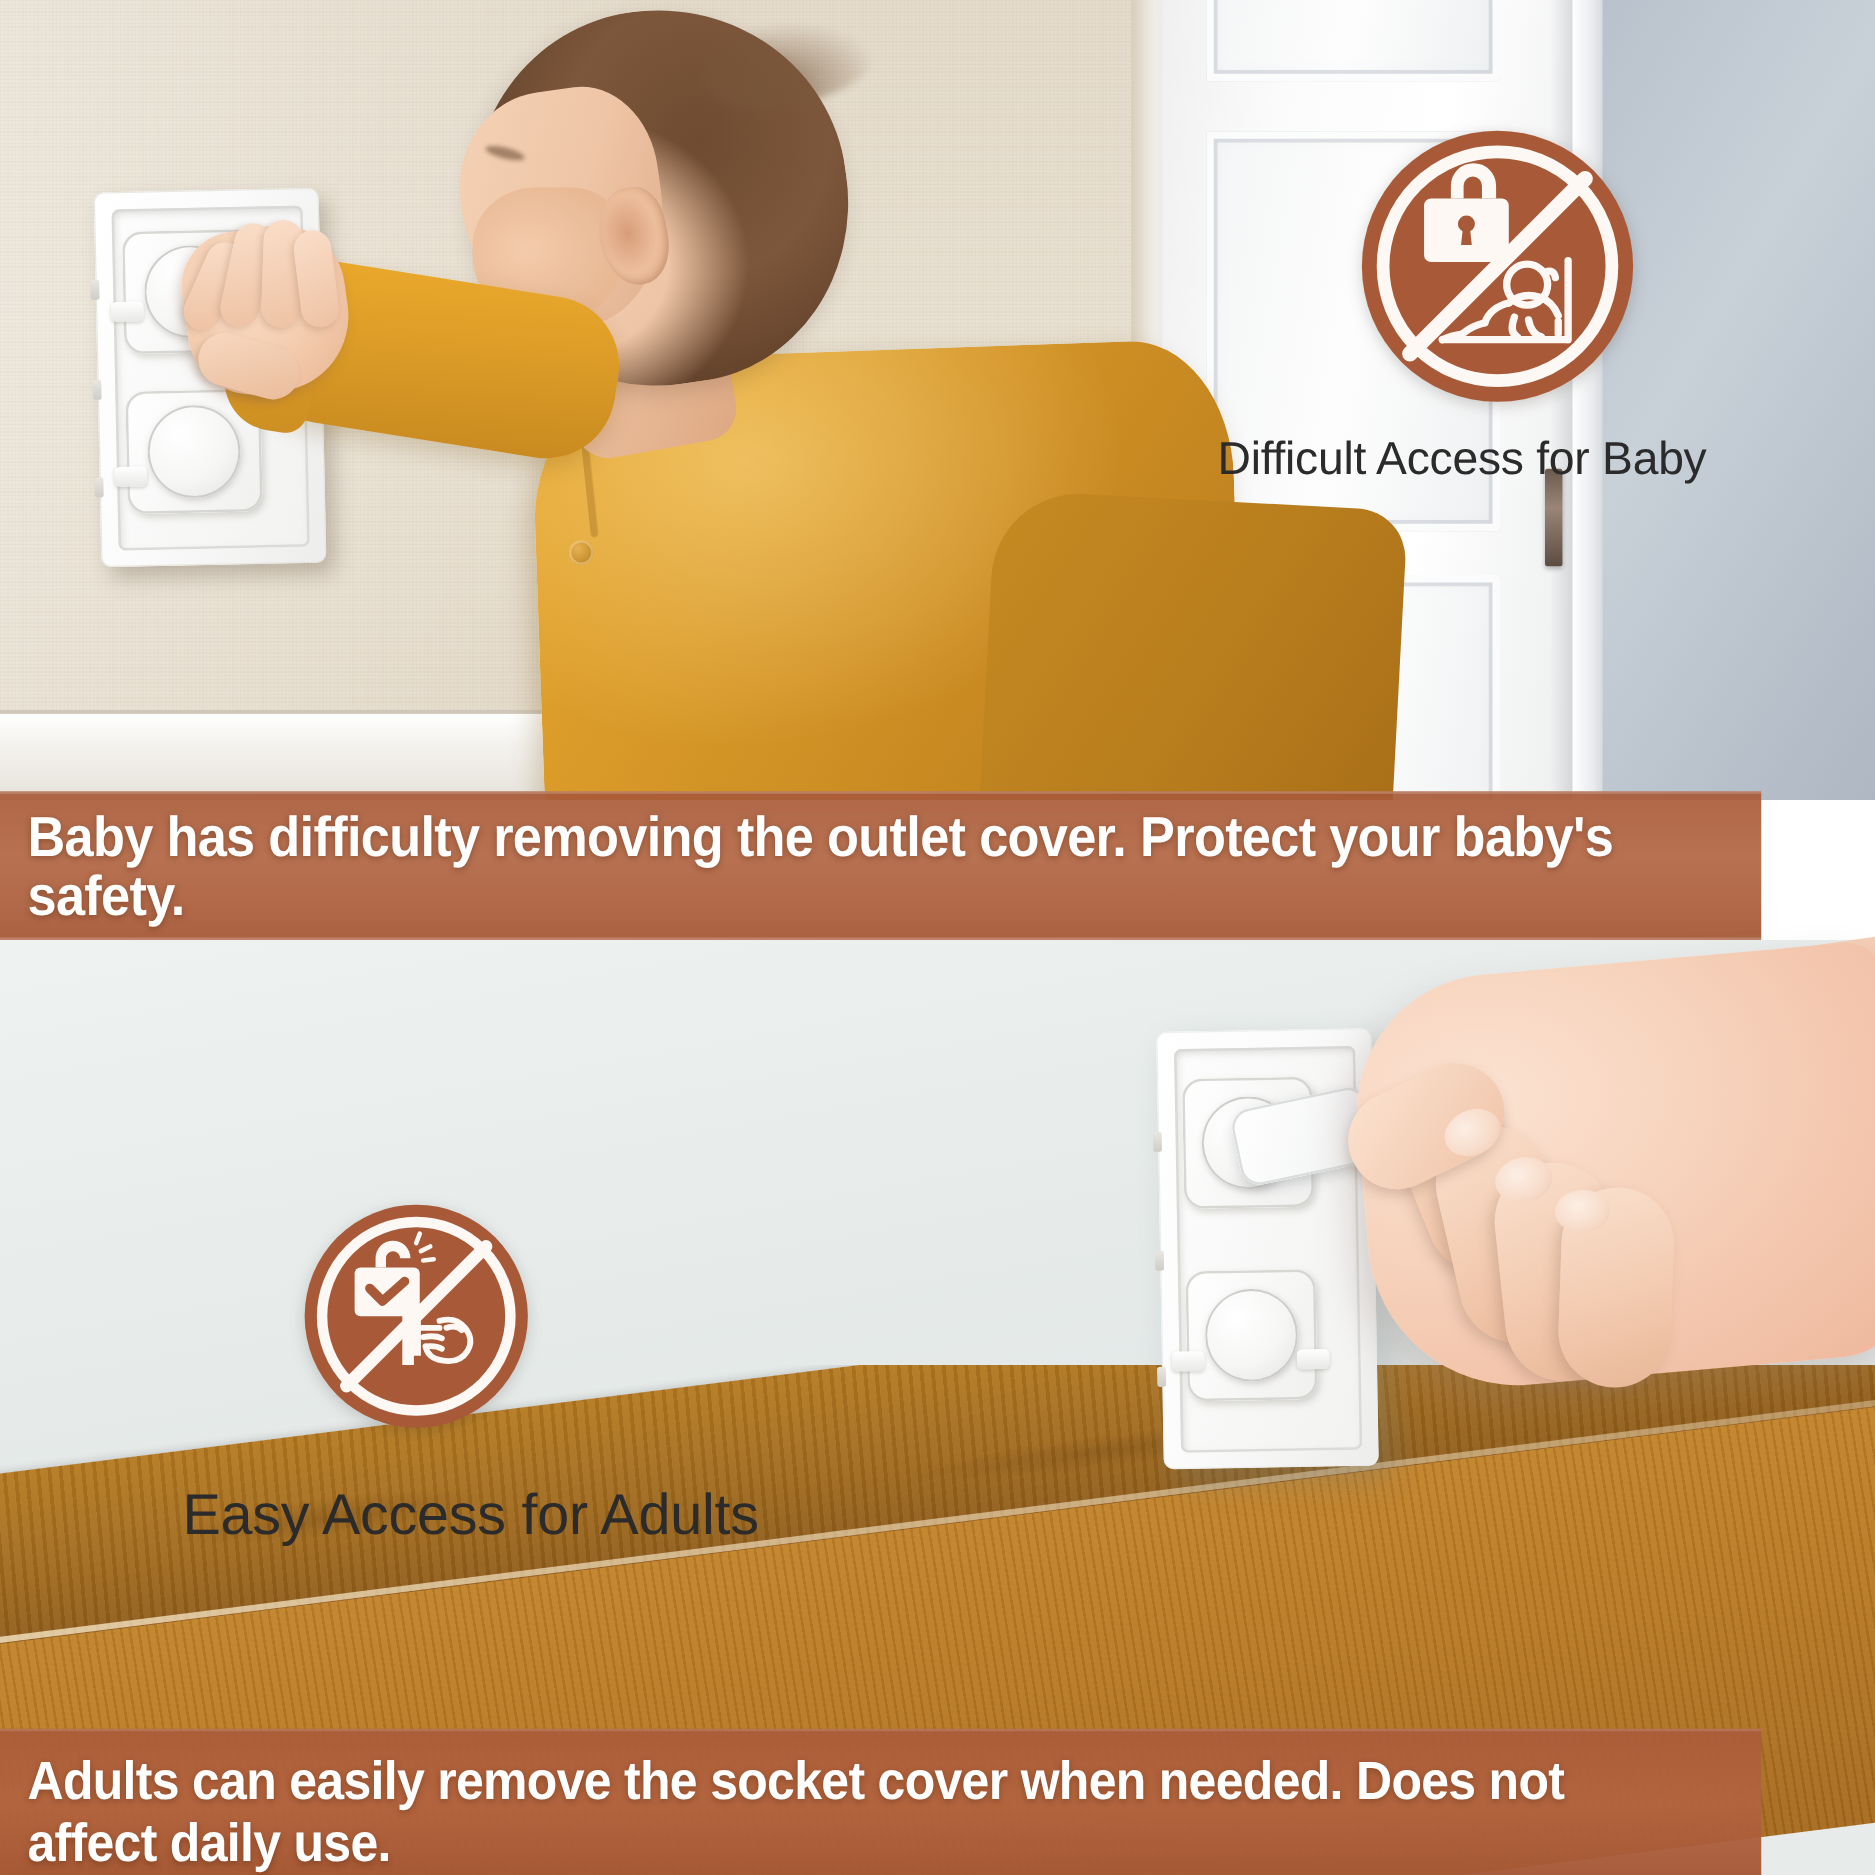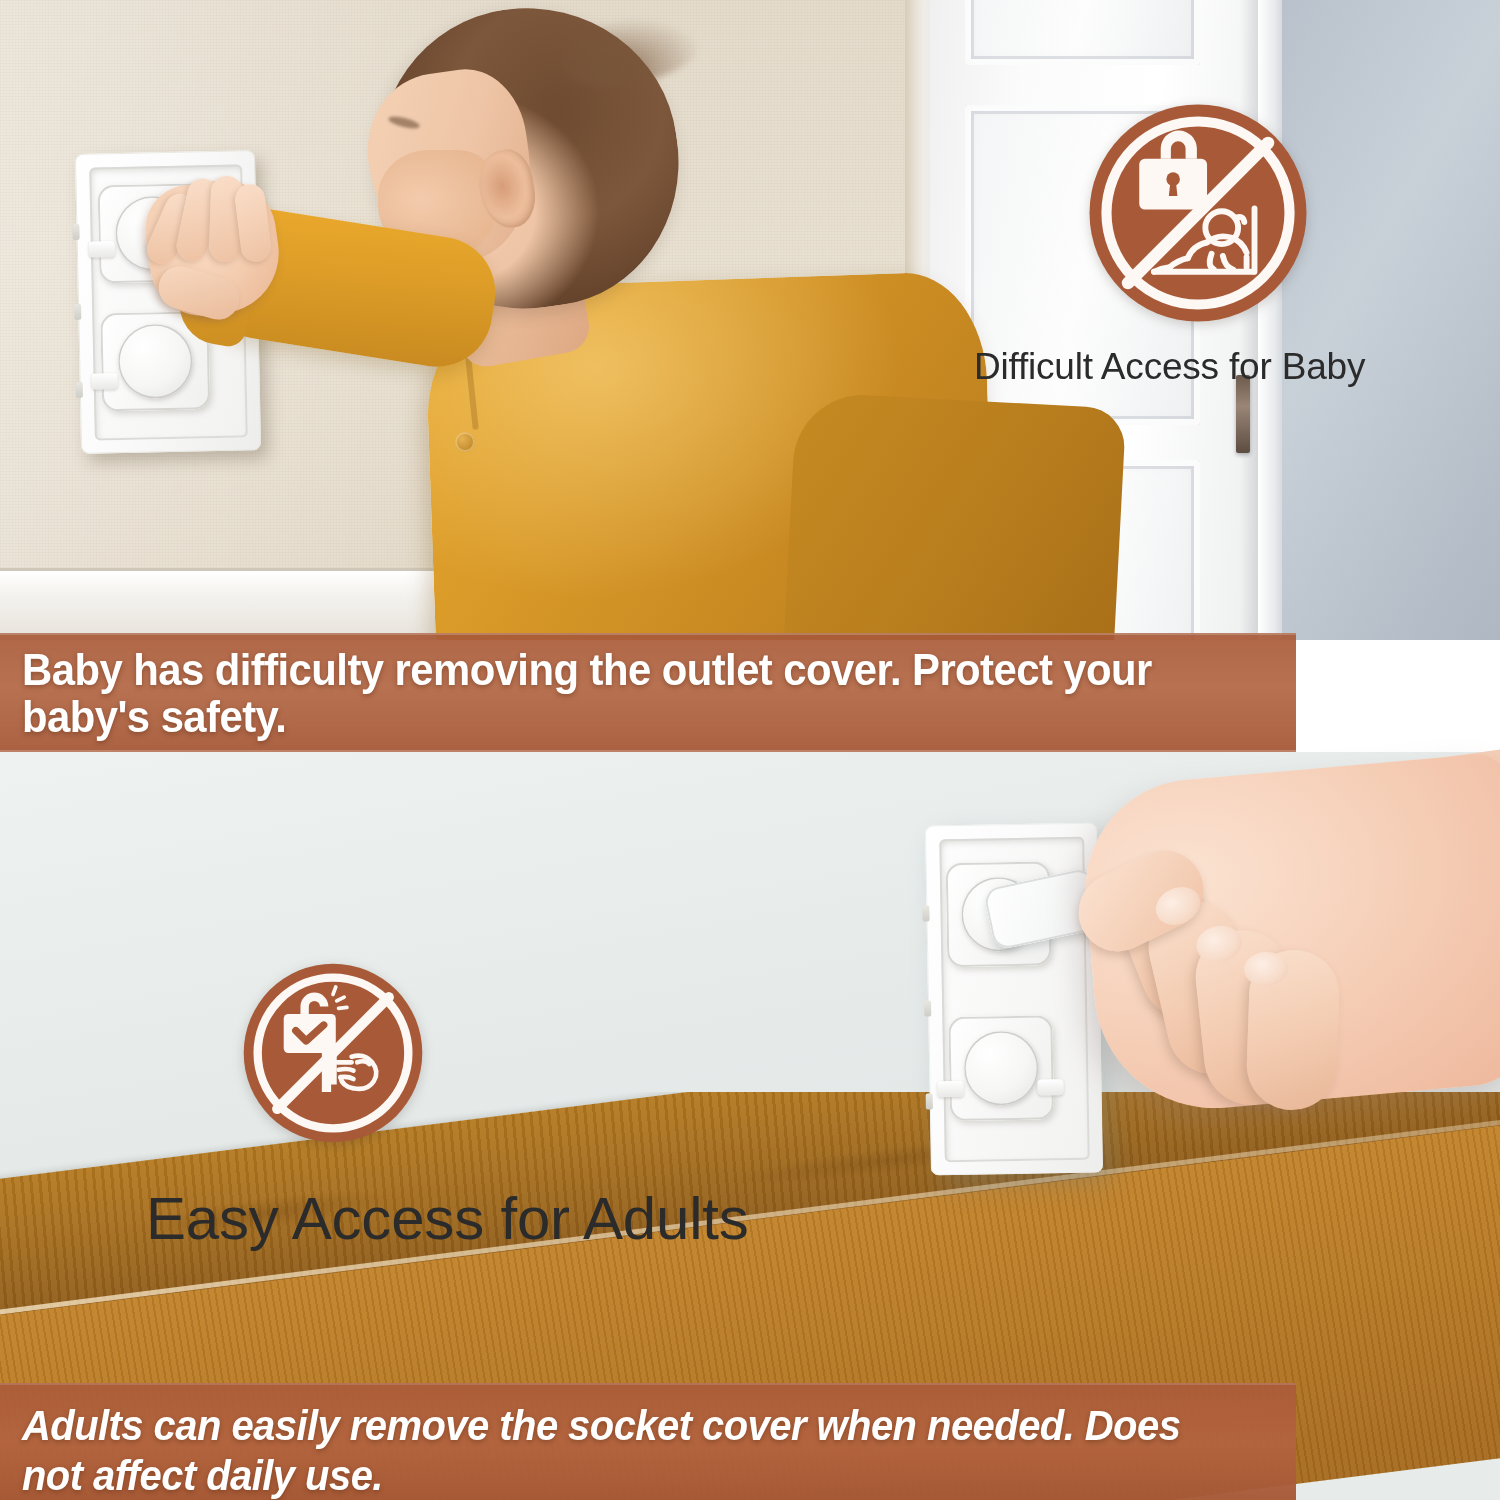--- a/index.html
+++ b/index.html
@@ -338,25 +338,25 @@
   .badge{ position:absolute; }
   .badge svg{ display:block; filter: drop-shadow(0 3px 6px rgba(60,50,40,.22)); }
   .badge-label{
     position:absolute; white-space:nowrap;
     color:#2b2b2b; font-weight:400; letter-spacing:-.2px;
   }
 
   #badge-difficult{ left:1085px; top:100px; width:226px; height:226px; }
   #label-difficult{ left:974px; top:346px; font-size:37px; }
   #badge-easy{ left:240px; top:960px; width:186px; height:186px; }
-  #label-easy{ left:146px; top:1184px; font-size:60px; }
+  #label-easy{ left:146px; top:1184px; font-size:46px; }
 
   
   .banner{
-    position:absolute; left:0; width:1296px;
+    position:absolute; left:0; width:1409px;
     color:#fff;
     font-weight:700;
     font-family:"Liberation Sans", sans-serif;
     letter-spacing:-.6px;
     text-shadow:0 2px 5px rgba(90,45,20,.45);
   }
   #banner-top{
     top:633px; height:119px;
     background:linear-gradient(180deg, rgba(168,90,56,.92) 0%, rgba(176,98,62,.90) 45%, rgba(164,86,52,.93) 100%);
     border-top:2px solid rgba(255,255,255,.22);
@@ -364,21 +364,20 @@
   }
   #banner-top .btext{
     position:absolute; left:22px; top:50%; transform:translateY(-50%) scaleX(.93);
     transform-origin:left center;
     font-size:45px; line-height:1.05;
   }
   #banner-bottom{
     top:1383px; height:117px;
     background:linear-gradient(180deg, rgba(171,92,57,.95) 0%, rgba(178,99,63,.94) 50%, rgba(166,88,54,.96) 100%);
     border-top:2px solid rgba(255,255,255,.16);
-    font-style:italic;
   }
   #banner-bottom .btext{
     position:absolute; left:22px; top:16px; right:14px;
     transform:scaleX(.93); transform-origin:left top;
     font-size:43px; line-height:1.16;
   }
 
   
   .scene-gap{
     position:absolute; left:0; top:752px; width:1500px; height:4px;

